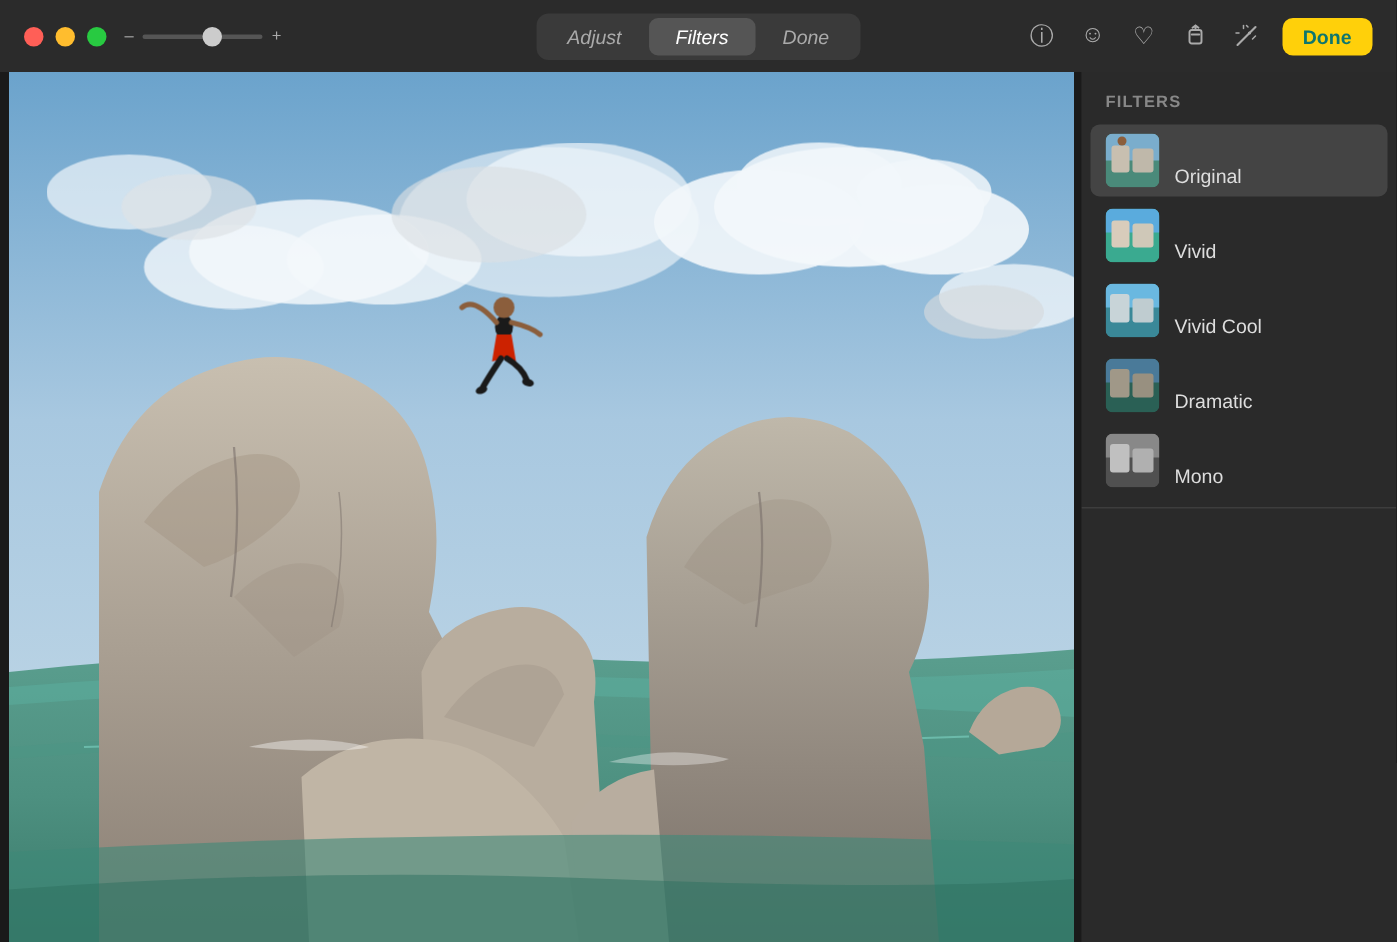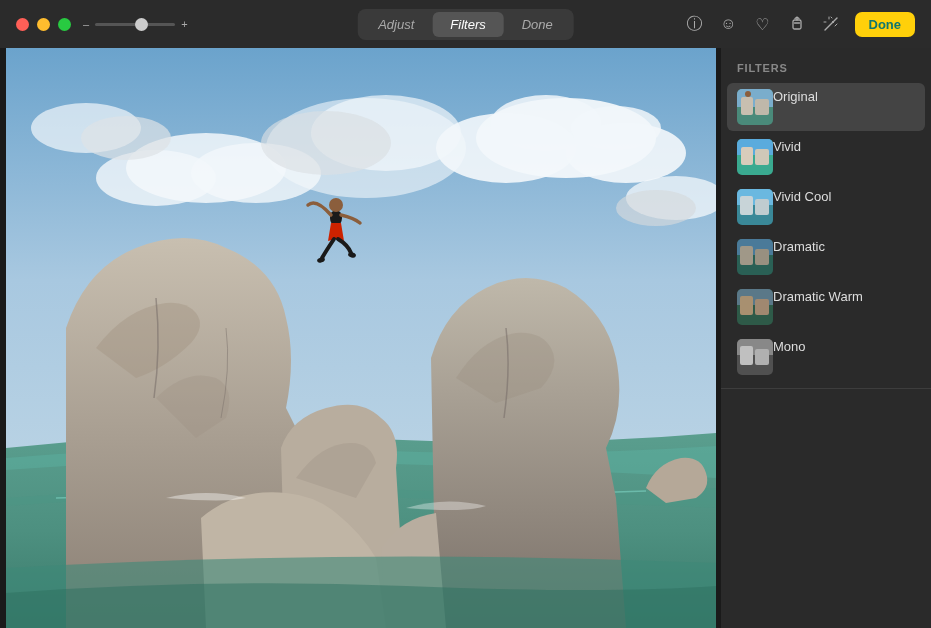--- a/index.html
+++ b/index.html
@@ -184,25 +184,26 @@
       padding: 14px 16px 8px;
       font-size: 11px;
       font-weight: 600;
       color: #888;
       letter-spacing: 0.8px;
       text-transform: uppercase;
     }
 
     .filter-item {
       display: flex;
-      align-items: flex-start;
+      align-items: flex-end;
       padding: 6px 10px;
       cursor: pointer;
       border-radius: 6px;
       margin: 1px 6px;
+      gap: 10px;
     }
 
     .filter-item.selected {
       background: #444;
     }
 
     .filter-thumb {
       width: 36px;
       height: 36px;
       border-radius: 5px;
@@ -440,31 +441,20 @@
         <svg class="thumb-svg" viewBox="0 0 36 36">
           <rect width="36" height="36" fill="#2a6055"></rect>
           <rect y="0" width="36" height="16" fill="#4a7a99"></rect>
           <rect x="3" y="7" width="13" height="19" rx="2" fill="#a09888"></rect>
           <rect x="18" y="10" width="14" height="16" rx="2" fill="#989080"></rect>
         </svg>
       </div>
       <span class="filter-label">Dramatic</span>
     </div>
 
-    <div class="filter-item">
-      <div class="filter-thumb">
-        <svg class="thumb-svg" viewBox="0 0 36 36">
-          <rect width="36" height="36" fill="#2e5a48"></rect>
-          <rect y="0" width="36" height="16" fill="#5a7888"></rect>
-          <rect x="3" y="7" width="13" height="19" rx="2" fill="#a89070"></rect>
-          <rect x="18" y="10" width="14" height="16" rx="2" fill="#a08870"></rect>
-        </svg>
-      </div>
-      <span class="filter-label">Dramatic Warm</span>
-    </div>
 
 
     <div class="filter-item">
       <div class="filter-thumb">
         <svg class="thumb-svg" viewBox="0 0 36 36">
           <rect width="36" height="36" fill="#505050"></rect>
           <rect y="0" width="36" height="16" fill="#888"></rect>
           <rect x="3" y="7" width="13" height="19" rx="2" fill="#c0c0c0"></rect>
           <rect x="18" y="10" width="14" height="16" rx="2" fill="#b0b0b0"></rect>
         </svg>

